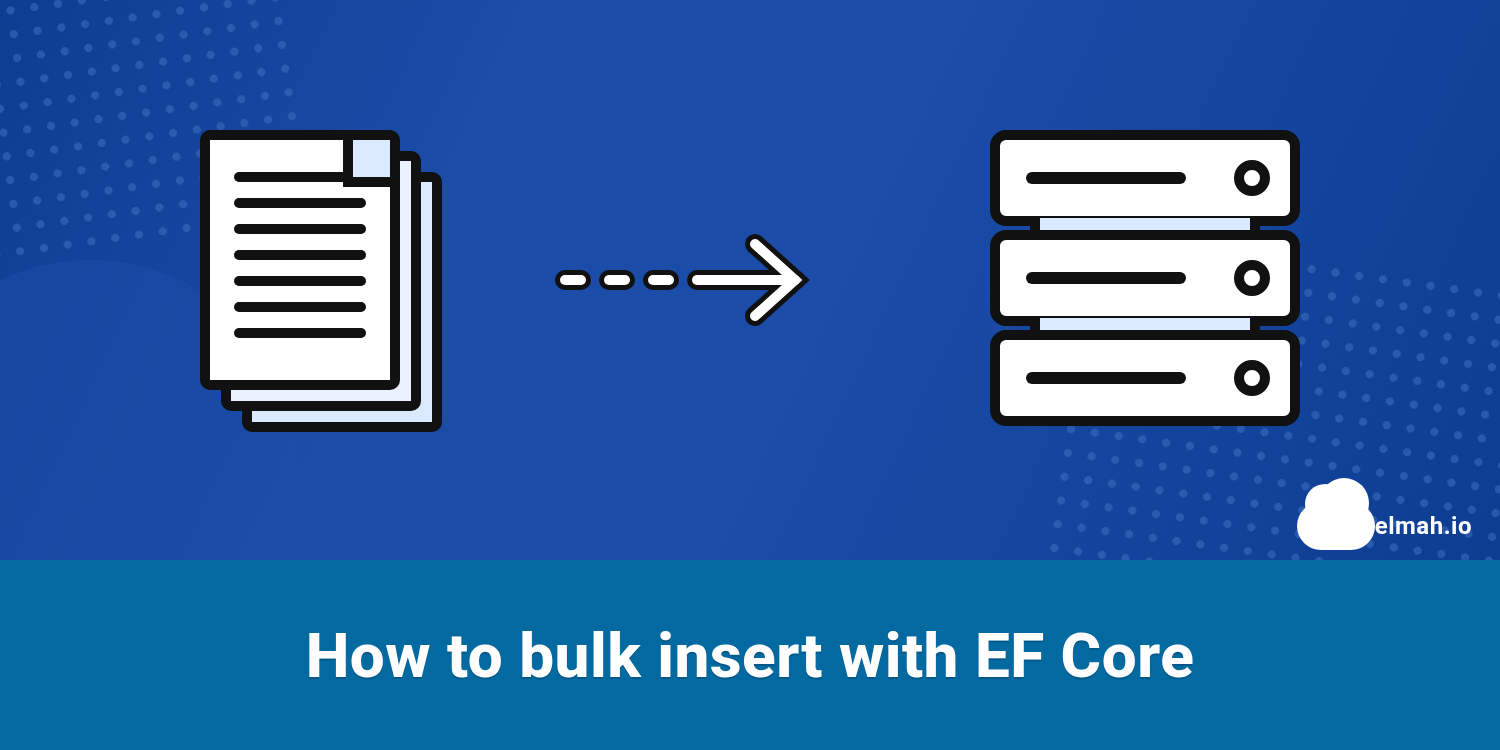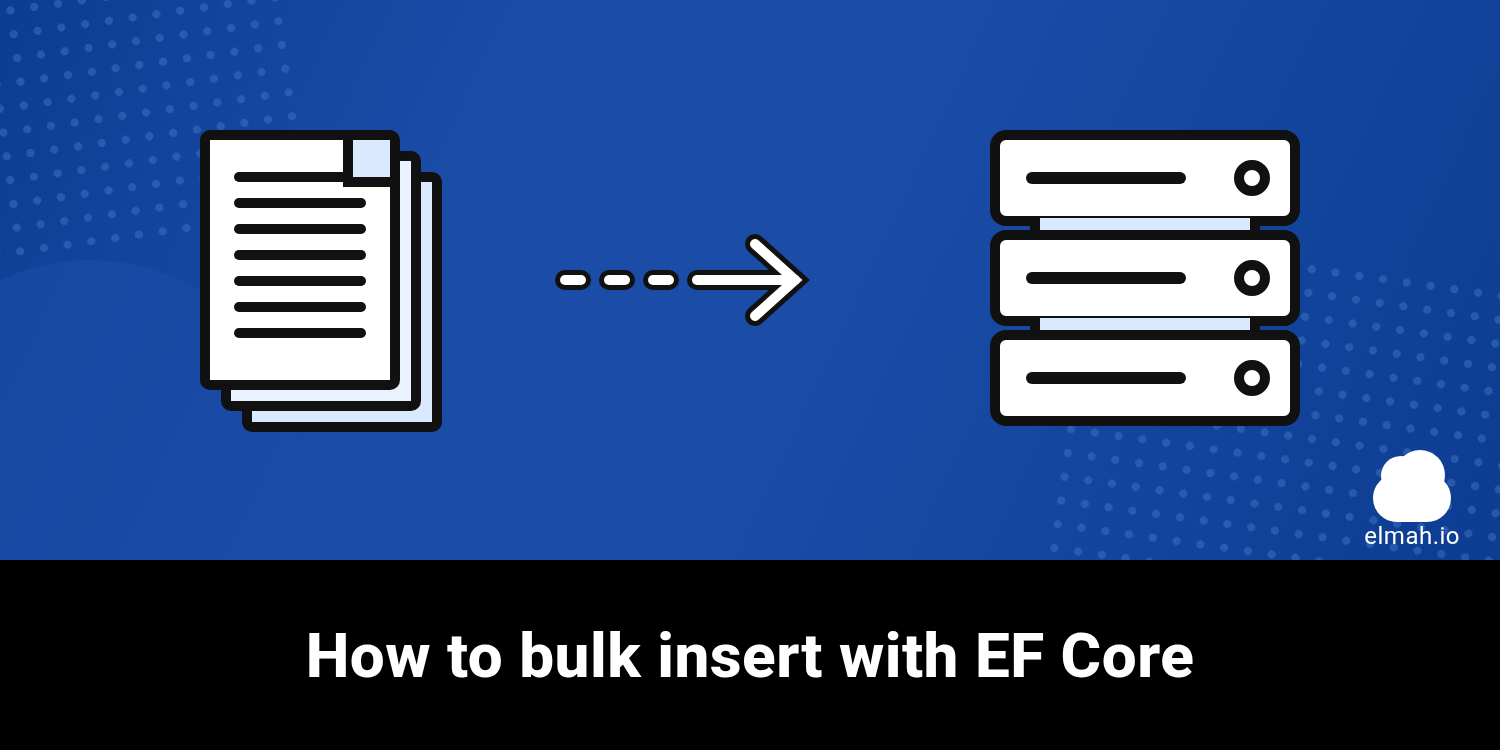--- a/index.html
+++ b/index.html
@@ -109,24 +109,24 @@
     right: 20px; top: 50%; transform: translateY(-50%);
     width: 36px; height: 36px;
     border: 10px solid #111;
     border-radius: 50%;
     background: #fff;
   }
 
   
   .brand {
     position: absolute;
-    right: 40px; bottom: 10px;
-    display: flex; flex-direction: column; align-items: center;
+    right: 28px; bottom: 10px;
+    display: flex; flex-direction: row; align-items: center;
     color: #fff;
-    font-weight: 400;
+    font-weight: 700;
     font-size: 24px;
     letter-spacing: .5px;
   }
   .cloud {
     width: 78px; height: 48px;
     background: #fff;
     border-radius: 24px;
     position: relative;
   }
   .cloud::before, .cloud::after {
@@ -142,21 +142,21 @@
     left: 50%; top: -10px; transform: translateX(-50%);
     width: 22px; height: 26px;
     background: #26b99a;
     border-radius: 50% 50% 60% 60%;
   }
 
   
   .band {
     width: 1500px;
     height: 190px;
-    background: #000000;
+    background: #0369a1;
     display: flex;
     align-items: center;
     justify-content: center;
   }
   .title {
     color: #fff;
     font-size: 62px;
     font-weight: 800;
     letter-spacing: .5px;
     text-shadow: 0 2px 0 rgba(0,0,0,.15);

